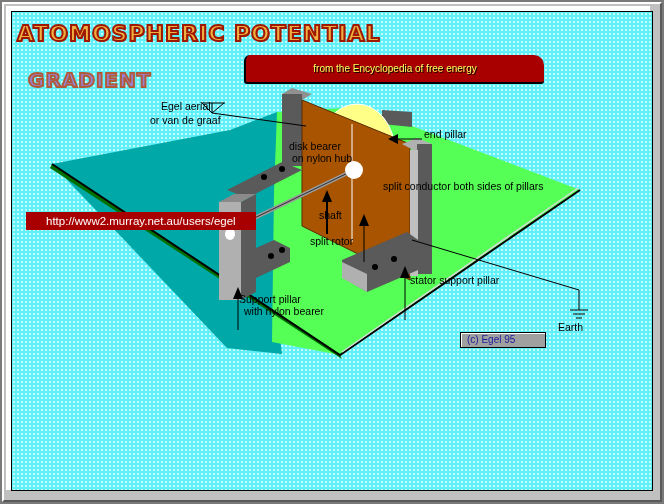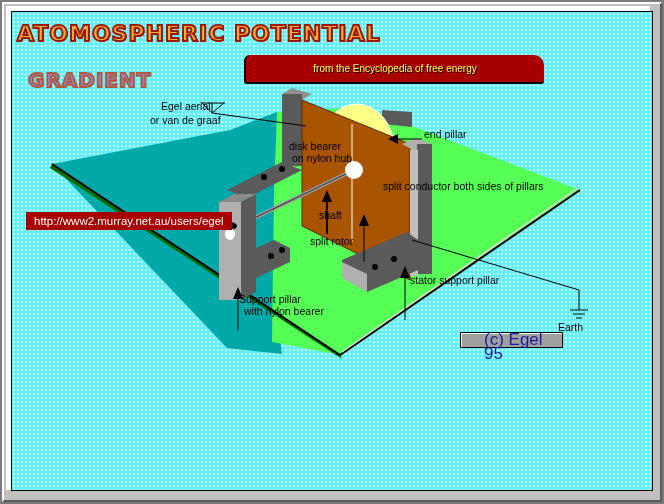--- a/index.html
+++ b/index.html
@@ -8,22 +8,22 @@
   .frame { position: absolute; left: 6px; top: 6px; width: 644px; height: 484px; background: #ffffff; }
   .canvas { position: absolute; left: 11px; top: 11px; width: 640px; height: 478px; border: 1px solid #000;
     background-color: #5ff0f8;
     background-image: radial-gradient(circle, #ffffff 0.6px, transparent 0.9px);
     background-size: 4px 4px; overflow: hidden; }
   .title { position: absolute; font-weight: bold; font-family: "DejaVu Sans", sans-serif; letter-spacing: 1px; white-space: nowrap; }
   .t1 { left: 5px; top: 9px; font-size: 22px; color: #f0b040; -webkit-text-stroke: 2px #a01800; text-shadow: 1px 1px 0 #a01800; }
   .t2 { left: 16px; top: 56px; font-size: 20px; color: #9a80d0; -webkit-text-stroke: 2px #b05a3a; }
   .t3 { left: 16px; top: 107px; font-size: 20px; color: #8bd04a; -webkit-text-stroke: 2px #9a2b10; }
   .banner { position: absolute; left: 232px; top: 43px; width: 298px; height: 27px; background: #a80000; border-radius: 6px 10px 3px 3px; border-bottom: 2px solid #000; border-left: 2px solid #000; color: #ffff60; font-size: 10px; line-height: 27px; text-align: center; text-shadow: 1px 1px 0 #000; }
-  .url { position: absolute; left: 14px; top: 200px; height: 18px; padding: 0 8px; background: #a80000; color: #ffffff; font-size: 11.5px; line-height: 18px; white-space: nowrap; text-align: center; }
-  .copy { position: absolute; left: 448px; top: 320px; width: 78px; height: 14px; background: #a0a0a0; border: 1px solid #000; box-shadow: inset 1px 1px 0 #fff; color: #1a1a9a; font-size: 17px; line-height: 14px; padding-left: 23px; }
+  .url { position: absolute; left: 14px; top: 200px; height: 18px; padding: 0 20px; background: #a80000; color: #ffffff; font-size: 11.5px; line-height: 18px; white-space: nowrap; text-align: center; }
+  .copy { position: absolute; left: 448px; top: 320px; width: 78px; height: 14px; background: #a0a0a0; border: 1px solid #000; box-shadow: inset 1px 1px 0 #fff; color: #1a1a9a; font-size: 10px; line-height: 14px; padding-left: 6px; }
   .lbl { position: absolute; font-size: 10.5px; color: #000; white-space: nowrap; line-height: 12px; }
   svg.art { position: absolute; left: 0; top: 0; }
 </style>
 </head>
 <body>
 
 <div class="outer"></div>
 <div class="frame"></div>
 
 <div class="canvas">

